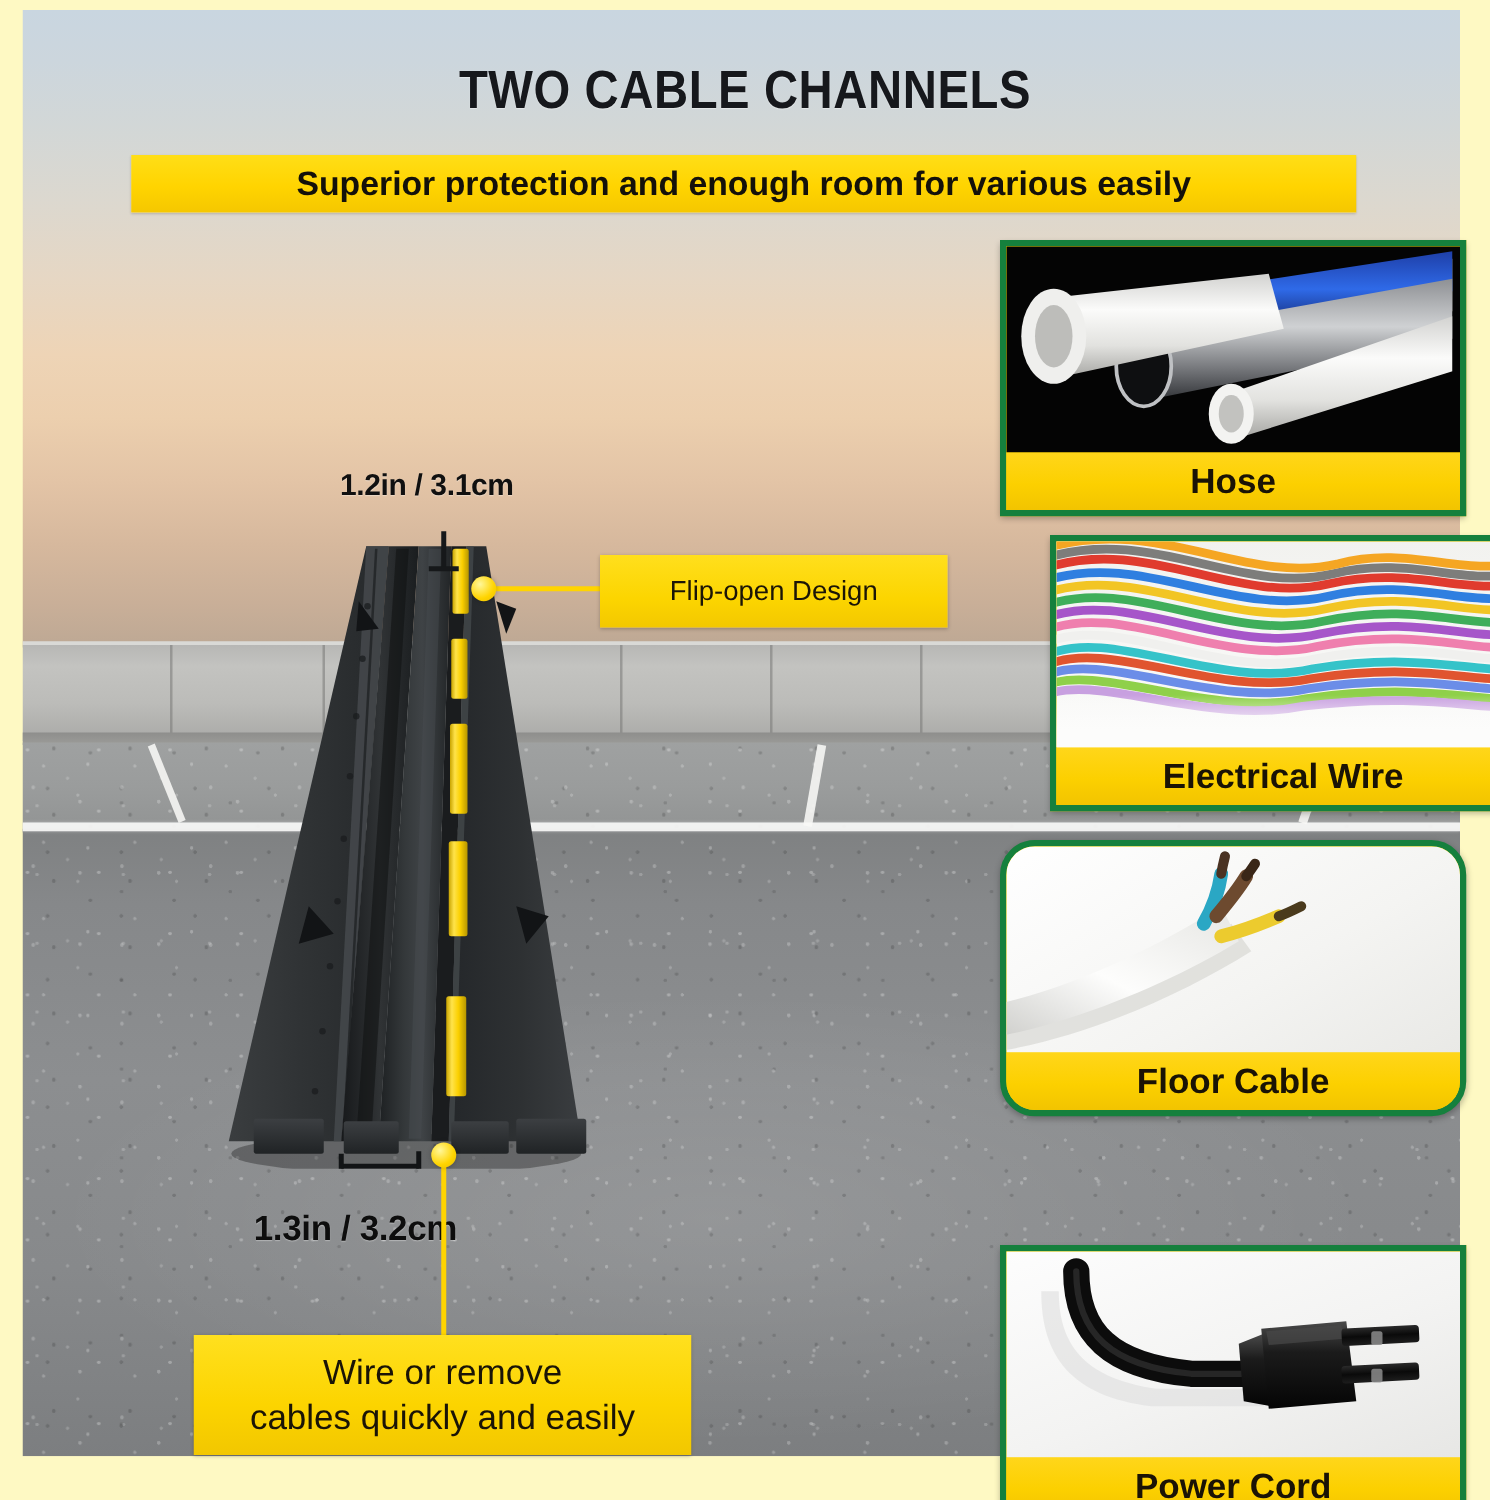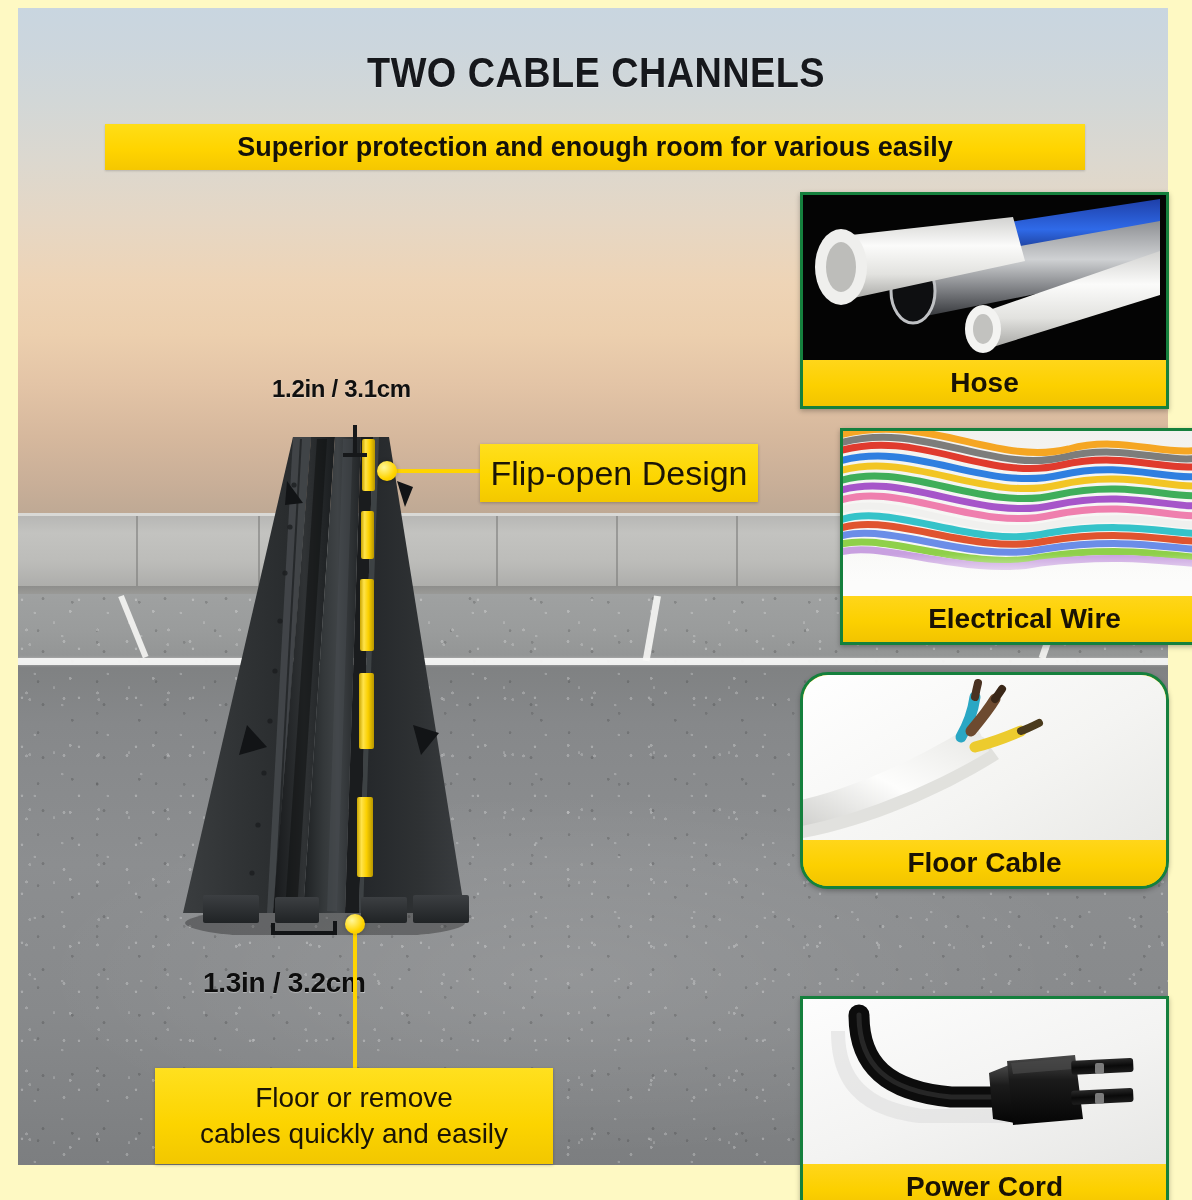--- a/index.html
+++ b/index.html
@@ -94,21 +94,21 @@
   .dim-bottom{
     position:absolute;left:203px;top:967px;
     font-size:28px;font-weight:bold;color:#0d0d0d;letter-spacing:-.3px;
     text-shadow:0 1px 1px rgba(255,255,255,.35);
   }
 
   .flip-box{
     position:absolute;left:480px;top:444px;width:278px;height:58px;
     background:linear-gradient(180deg,#ffdf1d 0%,#fcd500 60%,#f3c800 100%);
     display:flex;align-items:center;justify-content:center;
-    font-size:34px;color:#1b1507;box-shadow:0 1px 3px rgba(0,0,0,.25);
+    font-size:22px;color:#1b1507;box-shadow:0 1px 3px rgba(0,0,0,.25);
   }
   .flip-line{
     position:absolute;left:388px;top:469px;width:94px;height:4px;
     background:#ffd400;
   }
   .flip-dot{
     position:absolute;left:377px;top:461px;width:20px;height:20px;border-radius:50%;
     background:radial-gradient(circle at 35% 32%,#fff79a,#ffd400 60%,#e8bc00);
     box-shadow:0 0 4px rgba(0,0,0,.25);
   }
@@ -124,21 +124,21 @@
     position:absolute;left:155px;top:1068px;width:398px;height:96px;
     background:linear-gradient(180deg,#ffe01f 0%,#fcd400 58%,#f2c700 100%);
     display:flex;flex-direction:column;align-items:center;justify-content:center;
     box-shadow:0 1px 3px rgba(0,0,0,.25);
   }
   .bottom-box span{font-size:28px;color:#1a1406;line-height:1.28;}
 
   
   .panel{
     position:absolute;left:800px;width:363px;
-    background:#ffd400;border:3px solid #15803d;
+    background:#ffd400;border:5px solid #15803d;
     box-shadow:0 2px 5px rgba(0,0,0,.28);
     overflow:hidden;
   }
   .panel-img{position:relative;width:100%;overflow:hidden;}
   .panel-label{
     height:46px;background:linear-gradient(180deg,#ffd61a 0%,#fcd000 55%,#f2c400 100%);
     display:flex;align-items:center;justify-content:center;
     font-size:28px;font-weight:bold;color:#1a1305;
   }
 
@@ -292,21 +292,21 @@
   <div class="dim-top">1.2in / 3.1cm</div>
   <div class="dim-bottom">1.3in / 3.2cm</div>
 
   <div class="flip-line"></div>
   <div class="flip-dot"></div>
   <div class="flip-box">Flip-open Design</div>
 
   <div class="bot-line"></div>
   <div class="bot-dot"></div>
   <div class="bottom-box">
-    <span>Floor or remove</span>
+    <span>Wire or remove</span>
     <span>cables quickly and easily</span>
   </div>
 
   <div class="panel" style="top:192px;">
     <div class="panel-img" style="height:165px;">
       <div class="hose-bg"></div>
       <svg width="357" height="165" viewBox="0 0 357 165" style="position:absolute;left:0;top:0;">
         <defs>
           <linearGradient id="wpipe" x1="0" y1="0" x2="0" y2="1">
             <stop offset="0%" stop-color="#d2d2d0"></stop>

